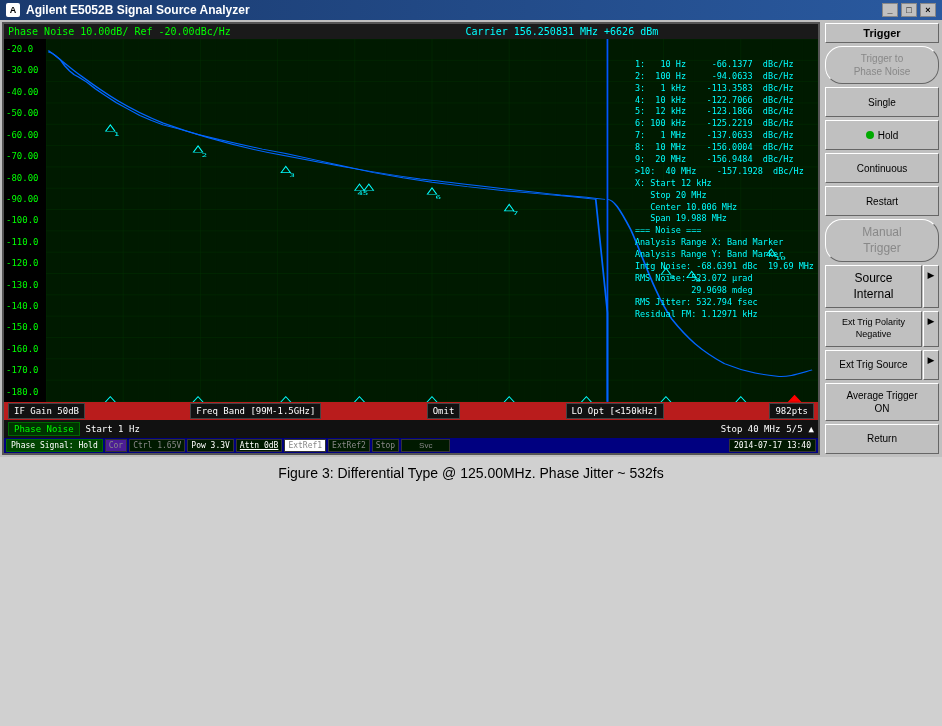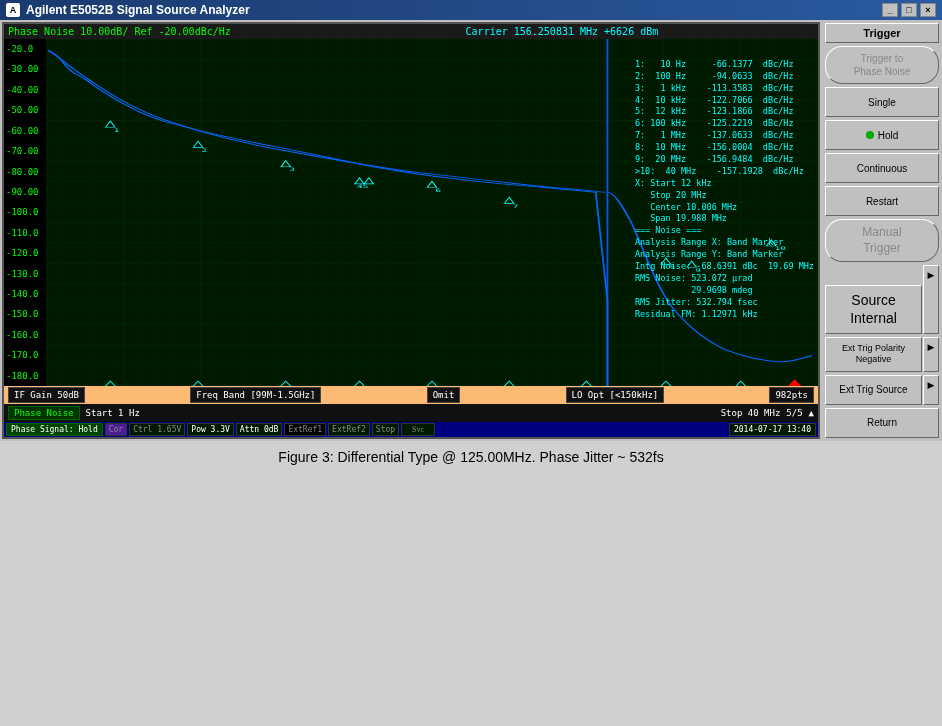--- a/index.html
+++ b/index.html
@@ -118,21 +118,21 @@
       top: 4px;
       right: 4px;
       color: #00ffff;
       font-size: 9px;
       font-family: monospace;
       line-height: 1.4;
       text-align: left;
     }
 
     .scope-footer {
-      background: #fdba74;
+      background: #b91c1c;
       display: flex;
       justify-content: space-between;
       padding: 1px 4px;
     }
 
     .footer-item {
       color: #ffffff;
       font-size: 9px;
       font-family: monospace;
       background: #333;
@@ -493,25 +493,25 @@
         <span style="color:#fff; font-size:9px; font-family:monospace; margin-left:auto;padding-left:11px;">Stop 40 MHz</span>
         <span style="color:#fff; font-size:9px; font-family:monospace;">5/5</span>
         <span style="color:#fff; font-size:9px; font-family:monospace;">▲</span>
       </div>
 
       <div style="background:#000080; display:flex; align-items:center; padding:1px 2px; gap:2px; flex-wrap:nowrap; overflow:hidden;">
         <span style="color:#fff; font-size:8px; font-family:monospace; background:#004400; border:1px solid #006600; padding:1px 4px; white-space:nowrap;">Phase Signal: Hold</span>
         <span style="color:#888; font-size:8px; font-family:monospace; background:#4c1d95; border:1px solid #333; padding:1px 3px;">Cor</span>
         <span style="color:#888; font-size:8px; font-family:monospace; background:#001a00; border:1px solid #333; padding:1px 3px; white-space:nowrap;">Ctrl  1.65V</span>
         <span style="color:#fff; font-size:8px; font-family:monospace; background:#001a00; border:1px solid #333; padding:1px 3px; white-space:nowrap;">Pow  3.3V</span>
-        <span style="color:#fff; font-size:8px; font-family:monospace; background:#001a00; border:1px solid #333; padding:1px 3px; white-space:nowrap;">Attn 0dB</span>
-        <span style="color:#888; font-size:8px; font-family:monospace; background:#000000; border:1px solid #333; padding:1px 3px;">ExtRef1</span>
+        <span style="color:#fff; font-size:8px; font-family:monospace; background:#001a00; border:1px solid #333; padding:1px 3px; white-space:nowrap;text-decoration:underline;">Attn 0dB</span>
+        <span style="color:#888; font-size:8px; font-family:monospace; background:#ffffff; border:1px solid #333; padding:1px 3px;">ExtRef1</span>
         <span style="color:#888; font-size:8px; font-family:monospace; background:#001a00; border:1px solid #333; padding:1px 3px;">ExtRef2</span>
         <span style="color:#888; font-size:8px; font-family:monospace; background:#001a00; border:1px solid #333; padding:1px 3px;">Stop</span>
-        <span style="color:#888; font-size:8px; font-family:Liberation Serif, serif; background:#001a00; border:1px solid #333; padding:1px 10px;">Svc</span>
+        <span style="color:#888; font-size:8px; font-family:Liberation Sans, sans-serif; background:#001a00; border:1px solid #333; padding:1px 17px;">Svc</span>
         <span style="color:#fff; font-size:8px; font-family:monospace; background:#001a00; border:1px solid #333; padding:1px 4px; margin-left:auto; white-space:nowrap;">2014-07-17  13:40</span>
       </div>
     </div>
 
     <div class="right-panel">
       <div class="panel-title">Trigger</div>
 
       <div class="panel-btn disabled" style="color:#888; font-size:10px; line-height:1.3; text-align:center;">Trigger to<br>Phase Noise</div>
 
       <div class="panel-btn">Single</div>
@@ -521,34 +521,35 @@
         <span>Hold</span>
       </div>
 
       <div class="panel-btn">Continuous</div>
 
       <div class="panel-btn">Restart</div>
 
       <div class="panel-btn disabled" style="color:#888; font-size:12px; line-height:1.3; ">Manual<br>Trigger</div>
 
       <div style="display:flex; gap:1px;">
-        <div class="panel-btn" style="flex:1; font-size:14px; line-height:1.3;margin-top:20px;">Source<br>Internal</div>
+        <div class="panel-btn" style="flex:1; font-size:12px; line-height:1.3;">Source<br>Internal</div>
         <div class="arrow-btn">▶</div>
       </div>
 
       <div style="display:flex; gap:1px;border-radius:7px;">
         <div class="panel-btn" style="flex:1; font-size:9px; line-height:1.3;">Ext Trig Polarity<br>Negative</div>
         <div class="arrow-btn">▶</div>
       </div>
 
       <div style="display:flex; gap:1px;">
         <div class="panel-btn" style="flex:1; font-size:10px; line-height:1.3;">Ext Trig Source</div>
         <div class="arrow-btn">▶</div>
       </div>
 
+      <div class="panel-btn" style="font-size:10px; line-height:1.3;">Average Trigger<br>ON</div>
 
       <div class="panel-btn">Return</div>
     </div>
   </div>
 
   <div class="figure-caption">
     <span>Figure 3: Differential Type @ 125.00MHz. Phase Jitter ~ 532fs</span>
   </div>
 </div>
 

